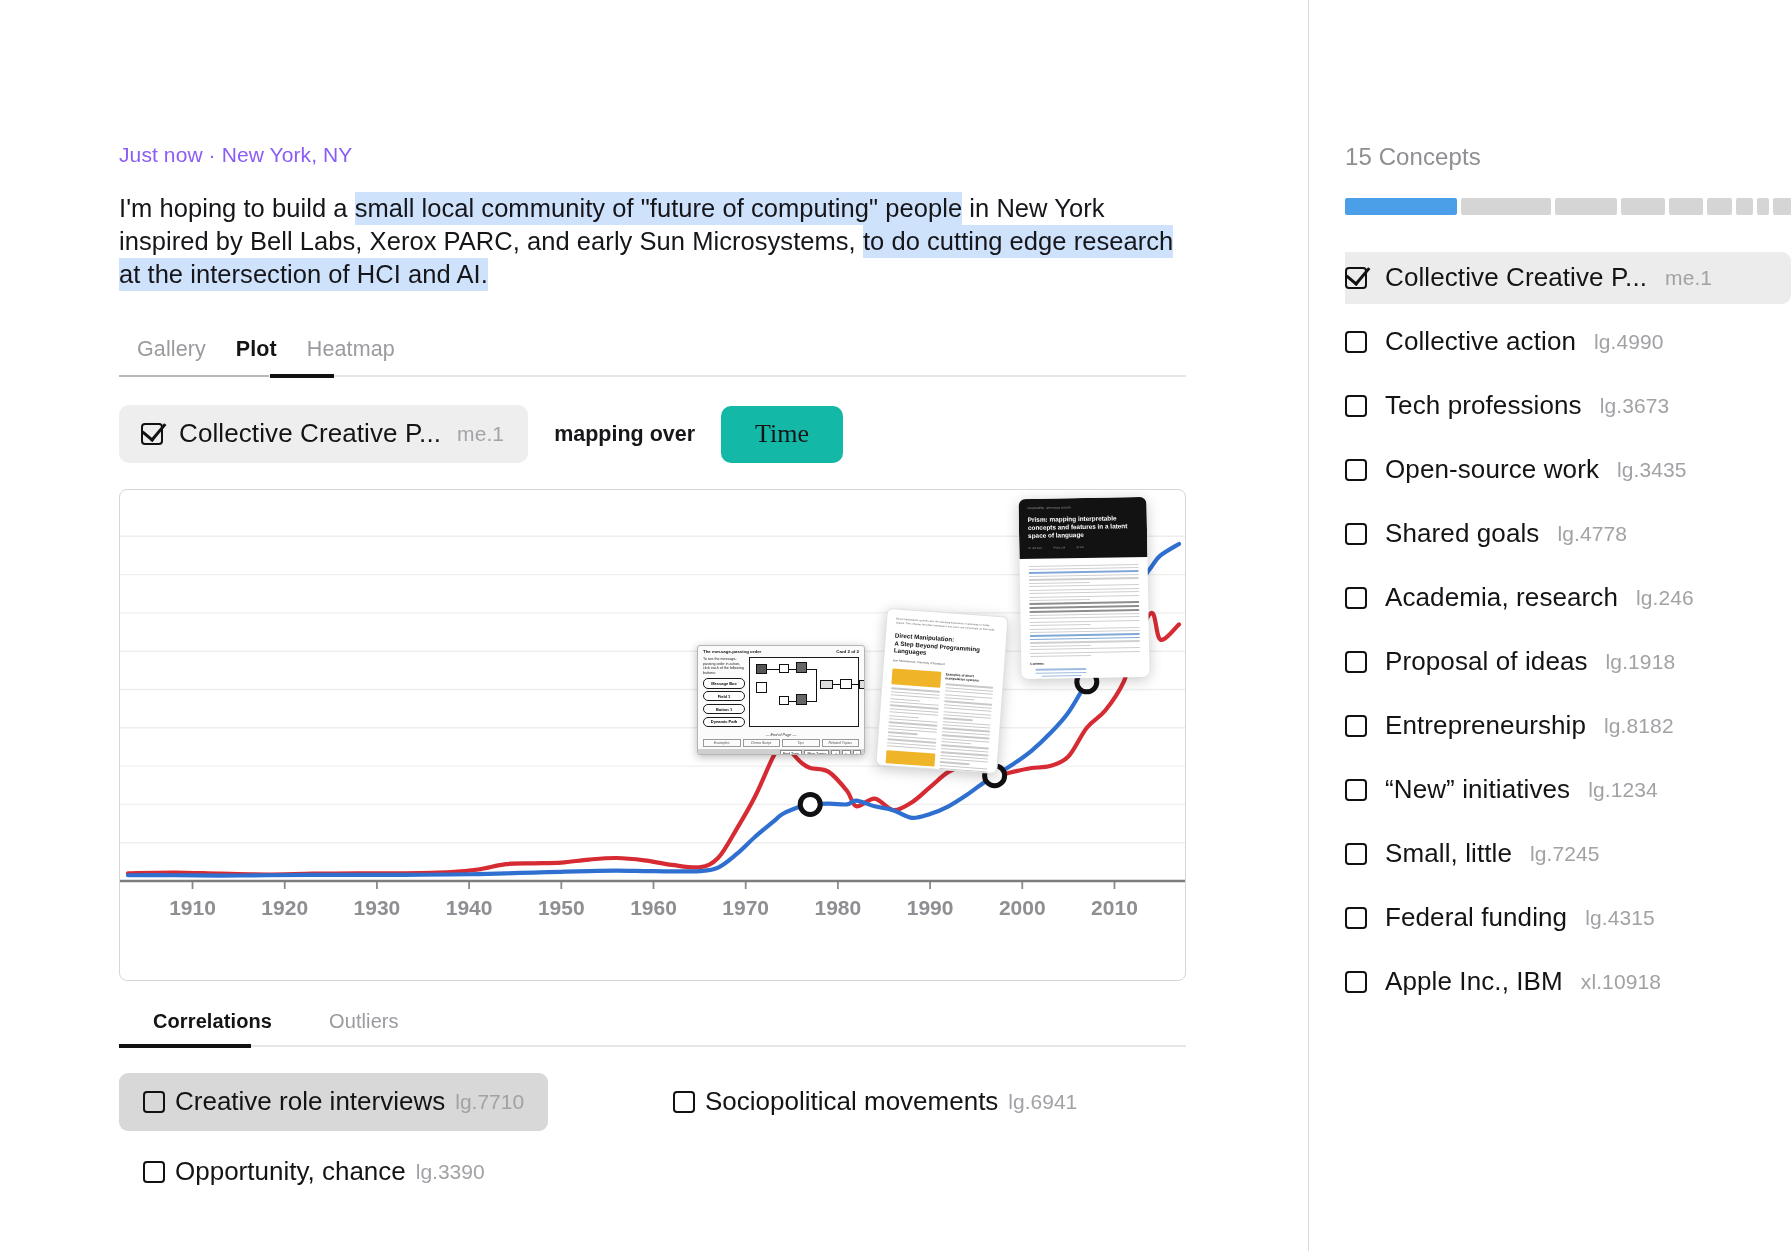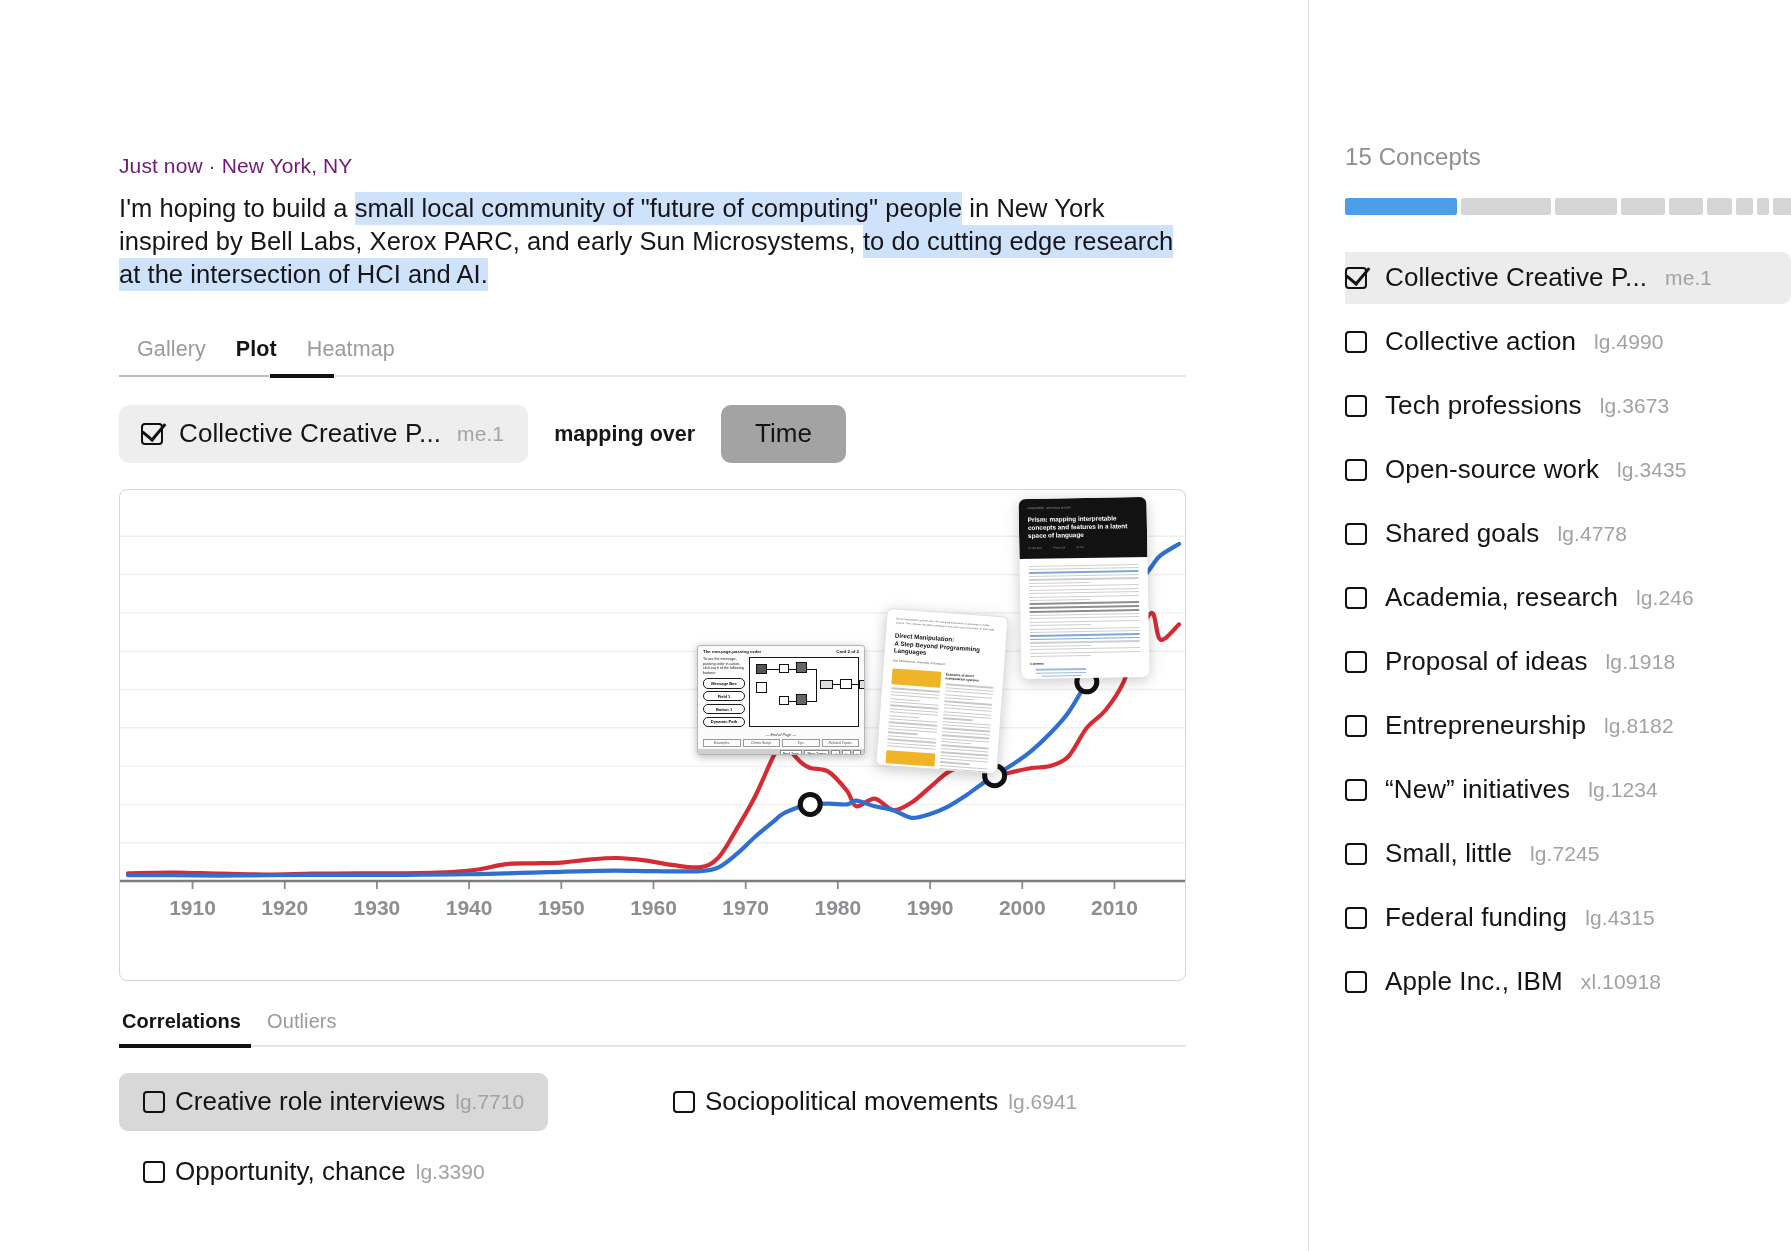--- a/index.html
+++ b/index.html
@@ -33,23 +33,23 @@
     left: 1308px;
     top: 0;
     width: 1px;
     height: 1251px;
     background: #dcdcdc;
   }
 
   .meta-line {
     position: absolute;
     left: 119px;
-    top: 154px;
+    top: 143px;
     font-size: 21px;
-    color: #701a75;
+    color: #8b5cf6;
     letter-spacing: 0.1px;
     white-space: nowrap;
   }
 
   .prompt {
     position: absolute;
     left: 119px;
     top: 192px;
     width: 1075px;
     font-size: 25.5px;
@@ -122,28 +122,29 @@
     letter-spacing: 0.1px;
   }
   .change-over {
     font-size: 21.5px;
     color: #17171b;
     margin: 0 26px 0 26px;
     white-space: nowrap;
     font-weight: bold;
   }
   .time-chip {
-    background: #a3a3a3;
+    background: #14b8a6;
     border-radius: 10px;
     padding: 13px 34px 14px 34px;
     font-size: 26px;
     color: #141417;
     min-height: 56px;
     display: flex;
     align-items: center;
+    font-family: Liberation Serif, serif;
   }
 
   
   .cbox {
     width: 22px; height: 22px;
     border: 2.6px solid #111;
     border-radius: 4px;
     display: inline-block;
     position: relative;
     flex: 0 0 auto;
@@ -270,21 +271,21 @@
   .td-toc i.deep { width: 36%; margin-left: 11px; }
 
   
   .corr {
     position: absolute;
     left: 119px;
     top: 1010px;
     width: 1067px;
   }
   .corr .tabs { display: flex; gap: 26px; padding-left: 3px; }
-  .corr .tab { font-size: 20px; padding-bottom: 12px; }
+  .corr .tab { font-size: 20px; padding-bottom: 12px; margin-left: 31px; }
   .corr .tab-rule .seg-active { left: 0; width: 132px; }
 
   .corr-grid {
     margin-top: 26px;
     position: relative;
     height: 120px;
   }
   .corr-item {
     position: absolute;
     display: flex;

